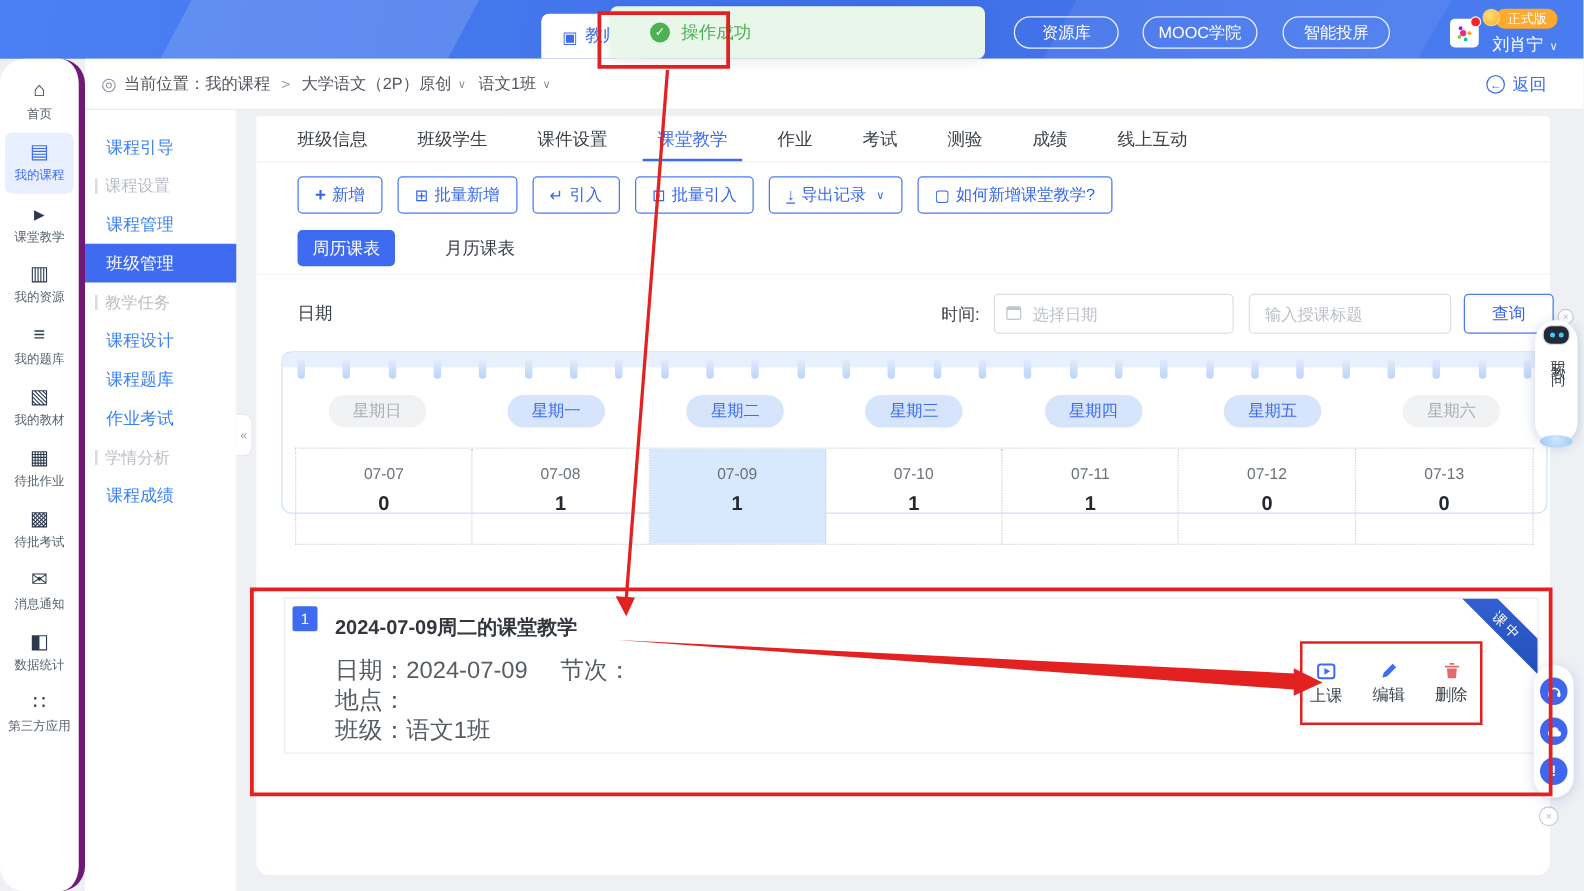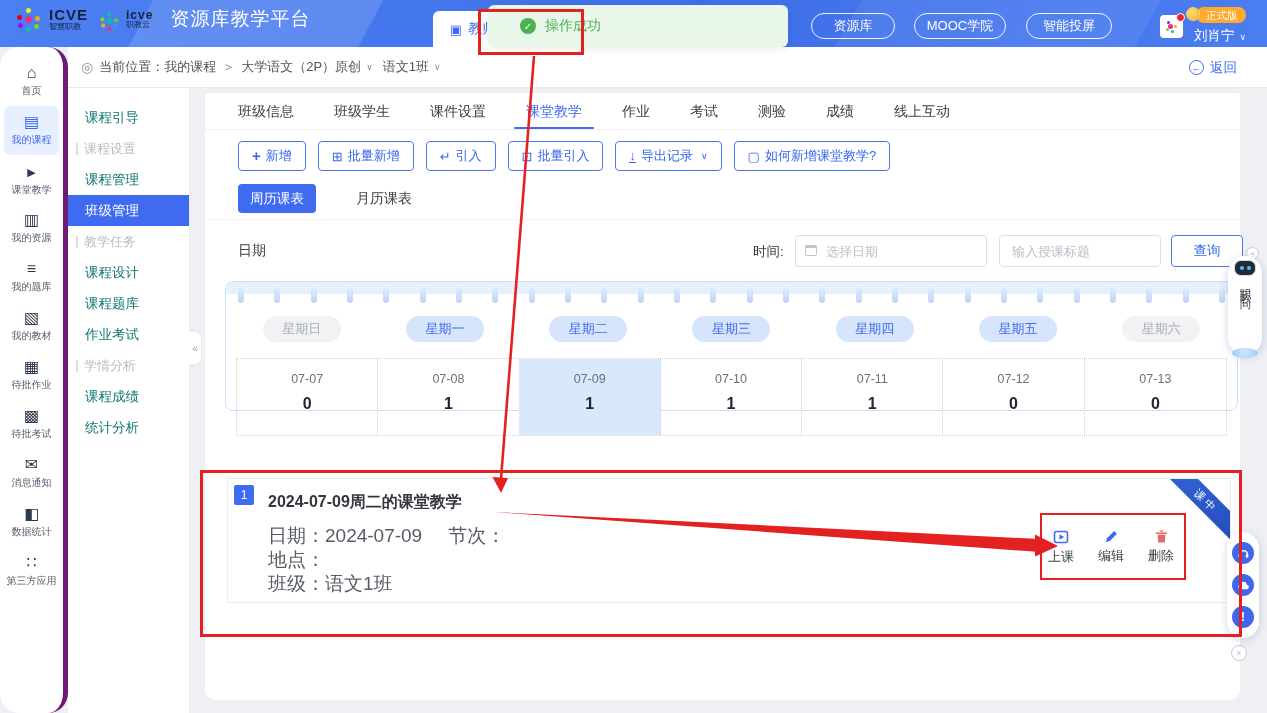--- a/index.html
+++ b/index.html
@@ -78,21 +78,21 @@
   .rail-item.active { background:#e8effe; color:#3e6bef; }
   .rail-item.active .rlb { color:#3e6bef; }
   .i-home::before{content:"⌂";} .i-mycourse::before{content:"▤";} .i-teach::before{content:"▶";font-size:11px;}
   .i-res::before{content:"▥";} .i-bank::before{content:"≡";} .i-textbook::before{content:"▧";}
   .i-hw::before{content:"▦";} .i-examcheck::before{content:"▩";} .i-msg::before{content:"✉";}
   .i-stats::before{content:"◧";} .i-apps::before{content:"∷";}
 
   
   .submenu { position:absolute; left:68px; top:88px; width:122px; height:625px; background:#fff;
     border-right:1px solid #ebedf0; padding-top:14px; }
-  .sm-item { height:31px; line-height:31px; padding-left:17px; font-size:13.5px; color:#0f766e; }
+  .sm-item { height:31px; line-height:31px; padding-left:17px; font-size:13.5px; color:#3b82f6; }
   .sm-sec { height:31px; line-height:31px; padding-left:8px; font-size:13px; color:#b9bdc4;
     display:flex; align-items:center; }
   .sm-sec::before { content:""; width:2px; height:12px; background:#d8dbe0; margin-right:6px; }
   .sm-item.active { background:#3e6bef; color:#fff; }
   .collapse-handle { position:absolute; left:189px; top:331px; width:13px; height:34px; background:#fff;
     border:1px solid #e6e9ed; border-left:none; border-radius:0 7px 7px 0; color:#9aa0a8; font-size:10px;
     display:flex; align-items:center; justify-content:center; z-index:2; }
 
   
   .main { position:absolute; left:205px; top:93px; width:1035px; height:607px; background:#fff;
@@ -193,33 +193,20 @@
   .rb2 { left:200px; top:470px; width:1042px; height:167px; }
   .rb3 { left:1040px; top:513px; width:146px; height:67px; border-width:2.5px; }
   .anno { position:absolute; left:0; top:0; z-index:49; pointer-events:none; }
 </style>
 </head>
 <body>
 
 <div class="stage">
 
   <div class="header">
-    <div class="brand">
-      <span class="swirl"></span>
-      <span class="brand-txt">
-        <span class="b1">ICVE</span>
-        <span class="b2">智慧职教</span>
-      </span>
-      <span class="swirl small"></span>
-      <span class="brand-txt sm">
-        <span class="b1">icve</span>
-        <span class="b2">职教云</span>
-      </span>
-      <span class="app-title">资源库教学平台</span>
-    </div>
     <div class="teacher-tab">
       <span class="i-frame"></span>
       <span>教师</span>
     </div>
     <div class="nav-pill np1">资源库</div>
     <div class="nav-pill np2">MOOC学院</div>
     <div class="nav-pill np3">智能投屏</div>
     <div class="app-ico"></div>
     <span class="medal"></span>
     <div class="ver-badge">正式版</div>
@@ -297,21 +284,20 @@
     <div class="sm-item">课程引导</div>
     <div class="sm-sec">课程设置</div>
     <div class="sm-item">课程管理</div>
     <div class="sm-item active">班级管理</div>
     <div class="sm-sec">教学任务</div>
     <div class="sm-item">课程设计</div>
     <div class="sm-item">课程题库</div>
     <div class="sm-item">作业考试</div>
     <div class="sm-sec">学情分析</div>
     <div class="sm-item">课程成绩</div>
-    <div class="sm-item">统计分析</div>
   </div>
   <div class="collapse-handle">«</div>
 
   <div class="main">
     <div class="tabs">
       <span class="tab">班级信息</span>
       <span class="tab">班级学生</span>
       <span class="tab">课件设置</span>
       <span class="tab active">课堂教学</span>
       <span class="tab">作业</span>

